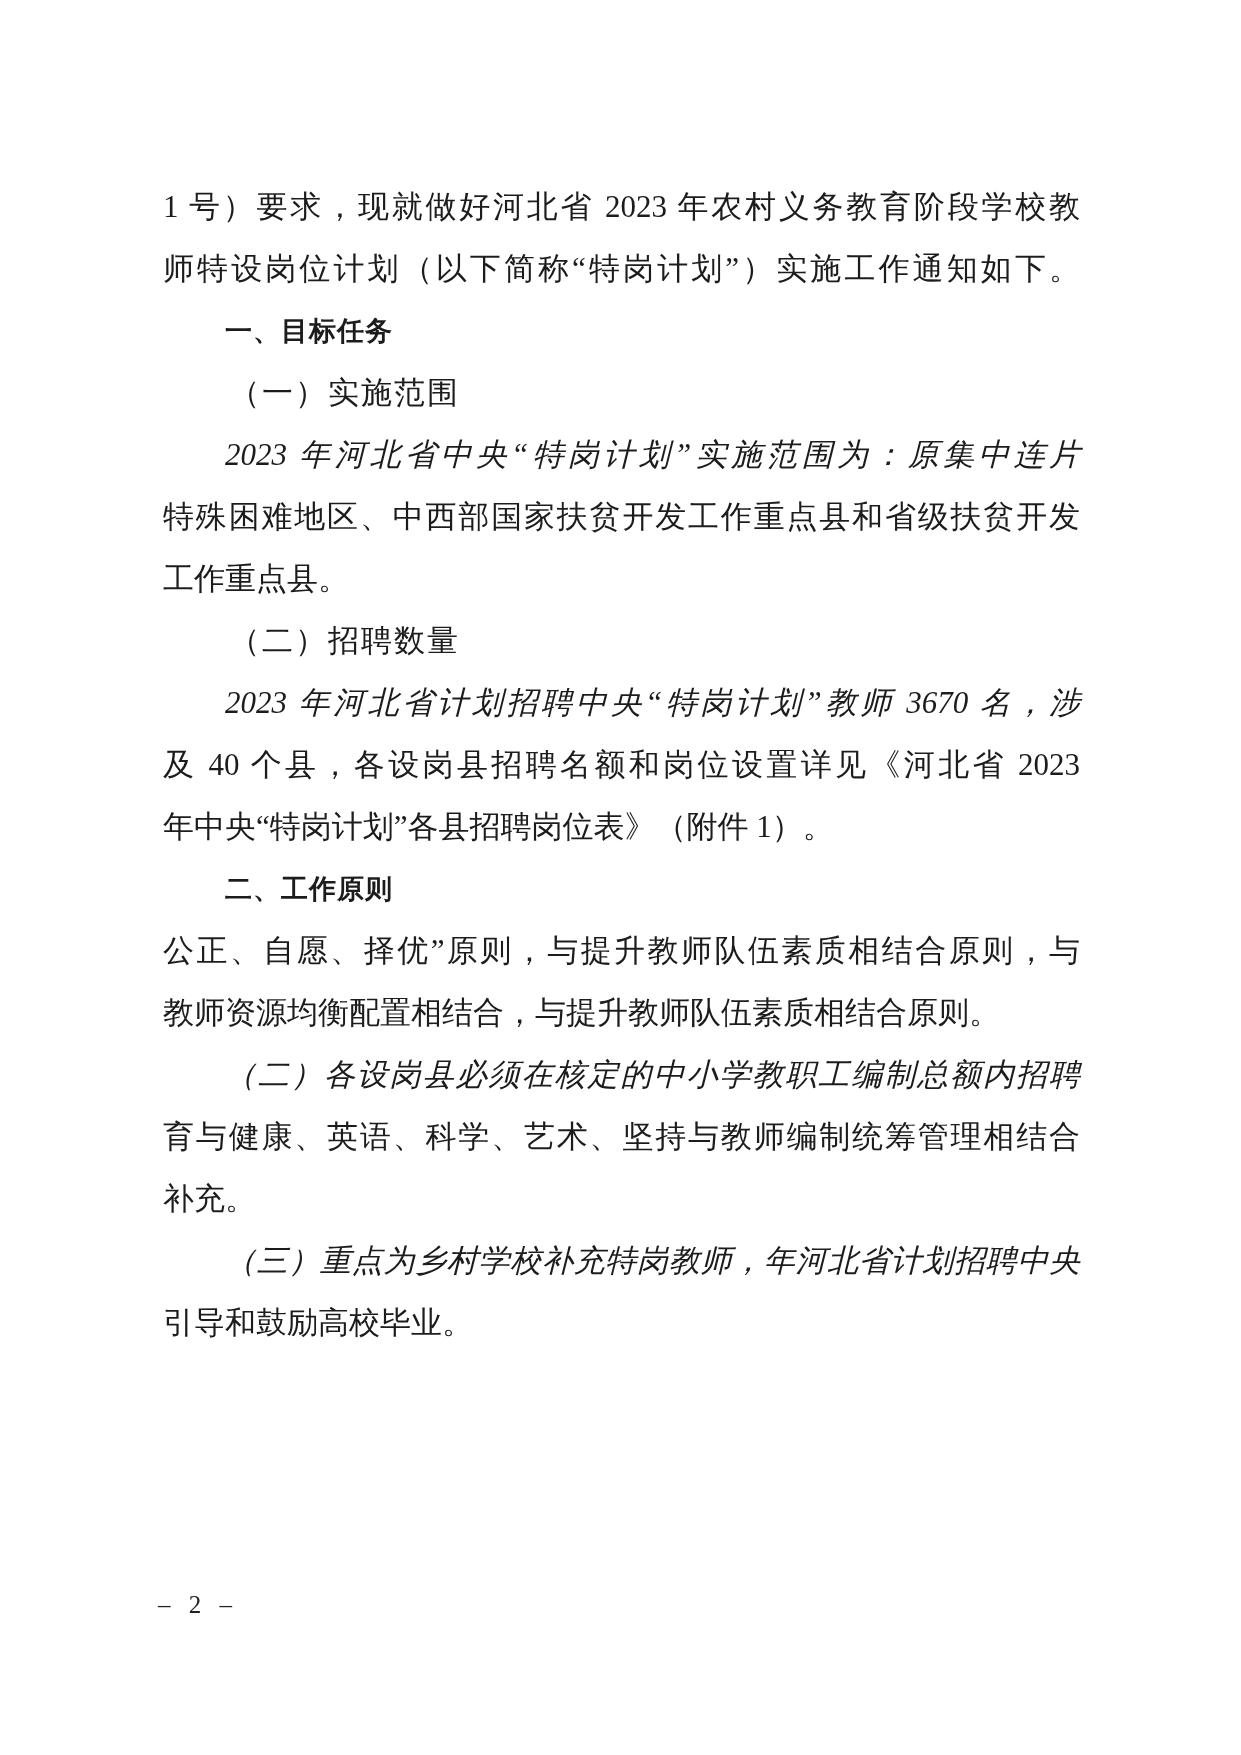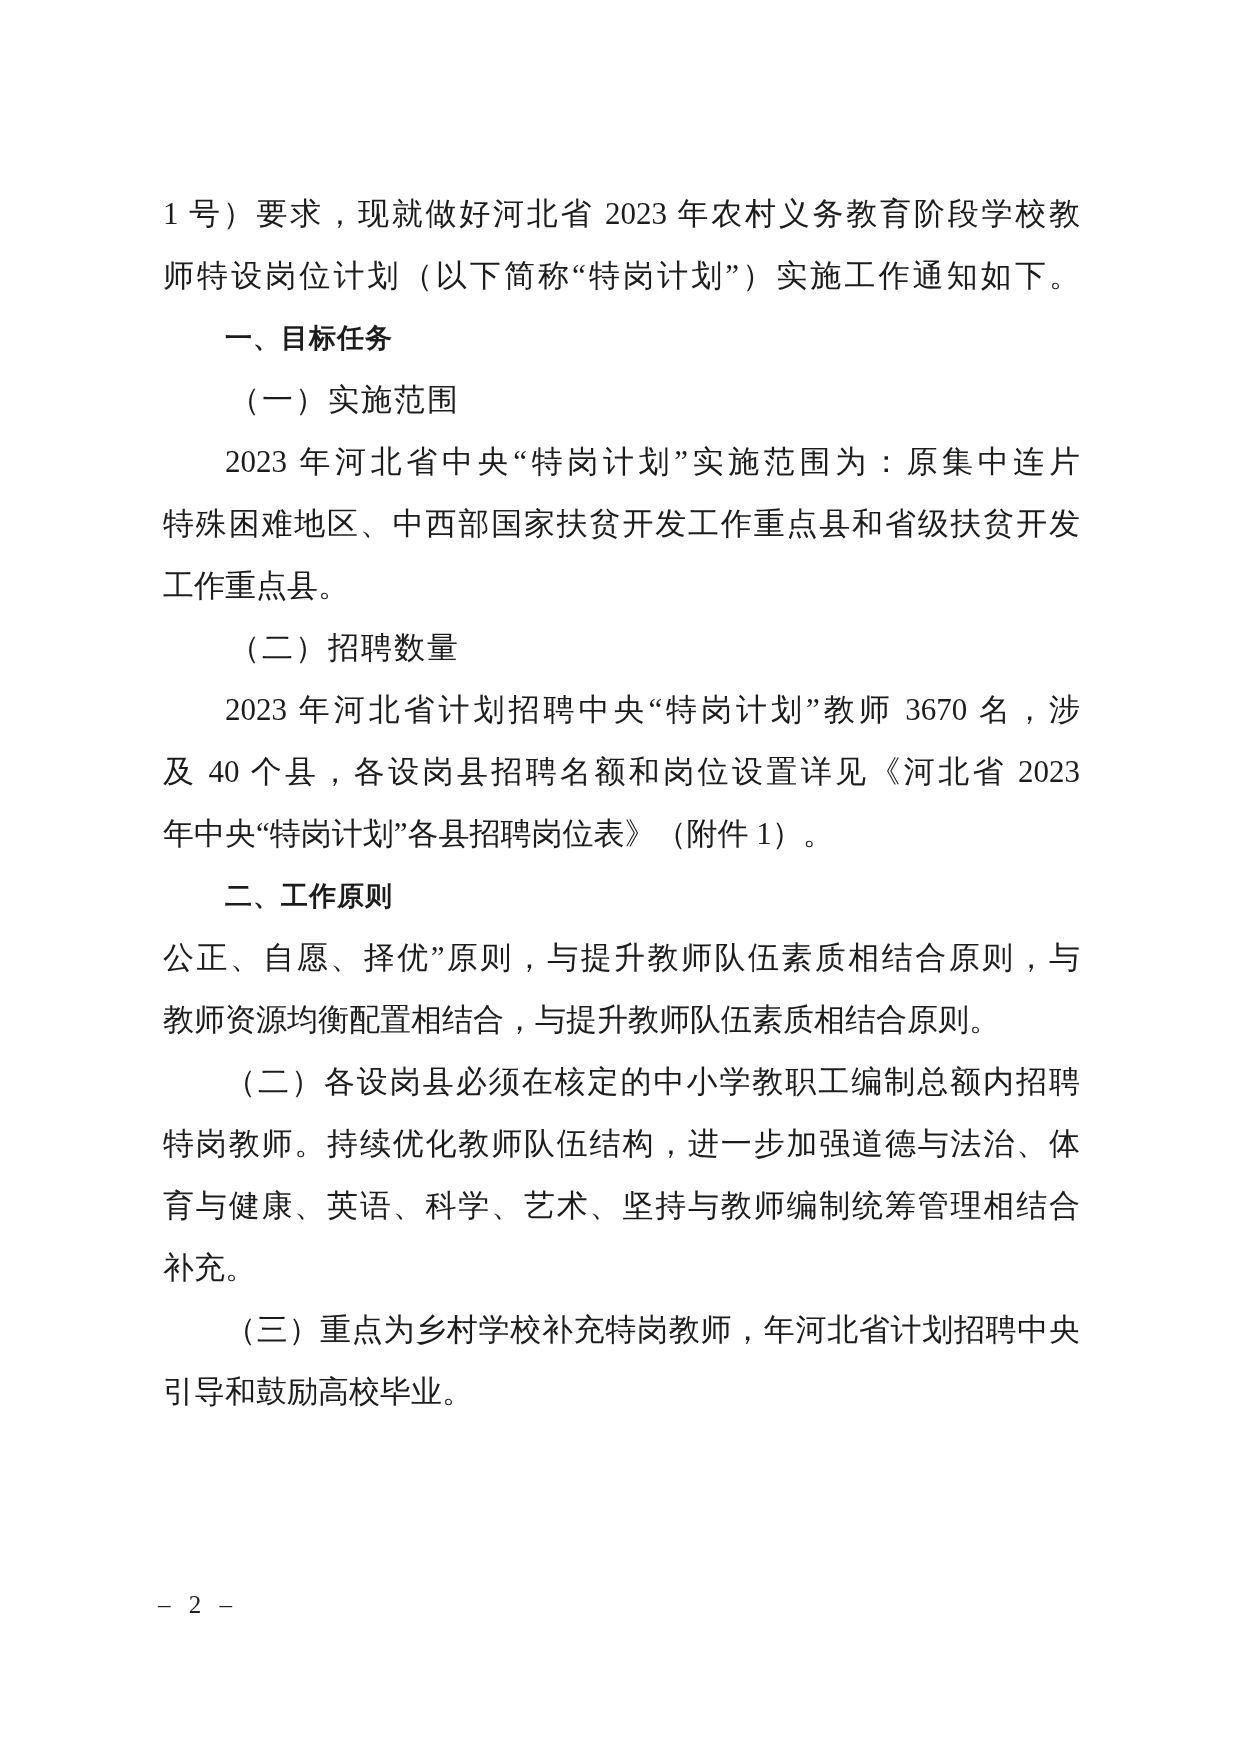--- a/index.html
+++ b/index.html
@@ -11,39 +11,40 @@
     position: relative;
     width: 1241px;
     height: 1755px;
     background: #ffffff;
     overflow: hidden;
     color: #1c1c1c;
     font-family: "Liberation Serif", "DejaVu Serif", serif;
   }
   .doc-body {
     position: absolute;
-    top: 183px;
+    top: 176px;
     left: 163px;
     width: 917px;
   }
   .ln {
     height: 62px;
     line-height: 62px;
     font-size: 31px;
     white-space: nowrap;
     color: #1c1c1c;
   }
   
   .j {
     text-align: justify;
     text-align-last: justify;
   }
   
   .ind {
     text-indent: 62px;
+    font-style: italic;
   }
   
   .h {
     font-family: "Liberation Sans", "DejaVu Sans", sans-serif;
     font-weight: 700;
     font-size: 27px;
     text-indent: 62px;
     letter-spacing: 1px;
   }
   
@@ -75,21 +76,20 @@
     <div class="ln j">特殊困难地区、中西部国家扶贫开发工作重点县和省级扶贫开发</div>
     <div class="ln">工作重点县。</div>
     <div class="ln kai">（二）招聘数量</div>
     <div class="ln ind j">2023 年河北省计划招聘中央“特岗计划”教师 3670 名，涉</div>
     <div class="ln j">及 40 个县，各设岗县招聘名额和岗位设置详见《河北省 2023</div>
     <div class="ln">年中央“特岗计划”各县招聘岗位表》（附件 1）。</div>
     <div class="ln h">二、工作原则</div>
     <div class="ln j">公正、自愿、择优”原则，与提升教师队伍素质相结合原则，与</div>
     <div class="ln">教师资源均衡配置相结合，与提升教师队伍素质相结合原则。</div>
     <div class="ln ind j">（二）各设岗县必须在核定的中小学教职工编制总额内招聘</div>
-    <div class="ln j">特岗教师。持续优化教师队伍结构，进一步加强道德与法治、体</div>
     <div class="ln j">育与健康、英语、科学、艺术、坚持与教师编制统筹管理相结合</div>
     <div class="ln">补充。</div>
     <div class="ln ind j">（三）重点为乡村学校补充特岗教师，年河北省计划招聘中央</div>
     <div class="ln">引导和鼓励高校毕业。</div>
   </div>
 
   <div class="pageno">– 2 –</div>
 </div>
 
 </body></html>

